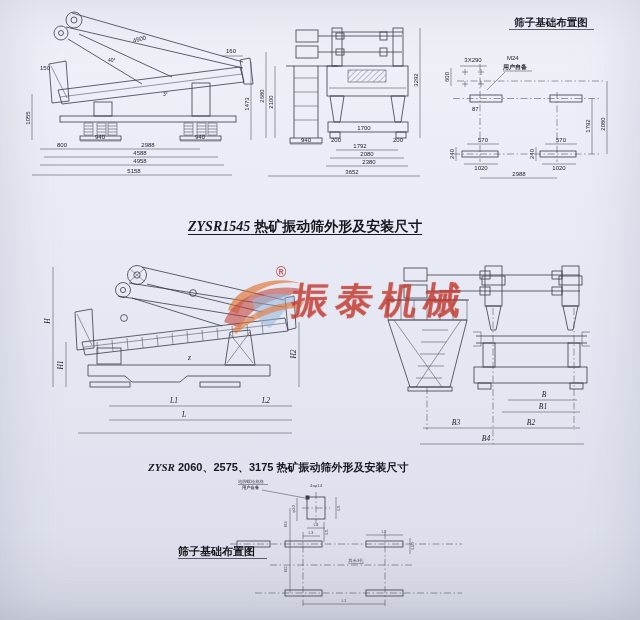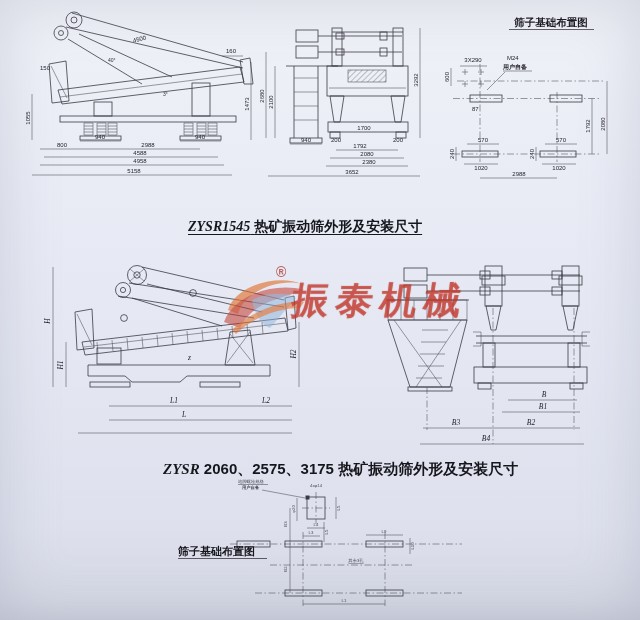--- a/index.html
+++ b/index.html
@@ -353,21 +353,21 @@
   <svg style="left:0;top:4px" width="86" height="72" viewBox="0 0 86 72">
     <path d="M6,40 C14,14 58,4 80,14 C60,8 22,20 16,44 Z" fill="rgba(226,113,47,.75)"></path>
     <path d="M2,52 C12,24 54,12 82,20 C70,26 30,30 18,58 Z" fill="rgba(194,58,46,.65)"></path>
     <path d="M30,30 C44,22 66,22 74,28 L48,58 C38,54 32,42 30,30 Z" fill="rgba(141,179,216,.6)"></path>
     <path d="M10,60 C30,40 62,30 82,32 L78,38 C56,38 30,48 14,64 Z" fill="rgba(226,113,47,.7)"></path>
   </svg>
   <span class="wm-r">®</span>
   <span class="wm-cn">振泰机械</span>
 </div>
 
-<div class="t-head" style="left:163px;top:460px;font-size:15px;">
+<div class="t-head" style="left:148px;top:460px;font-size:11px;">
   <span class="code">ZYSR</span>
   <span>2060、2575、3175 热矿振动筛外形及安装尺寸</span>
 </div>
 
 <svg style="left:150px;top:474px" width="350" height="146" viewBox="0 0 350 146">
 
   <text class="dim4" x="88" y="9">地脚螺栓规格</text>
   <text class="dim4" x="92" y="15" style="font-weight:bold">用户自备</text>
   <line class="lt" x1="88" y1="10.5" x2="118" y2="10.5"></line>
   <line class="lt" x1="112" y1="16" x2="155" y2="24"></line>

